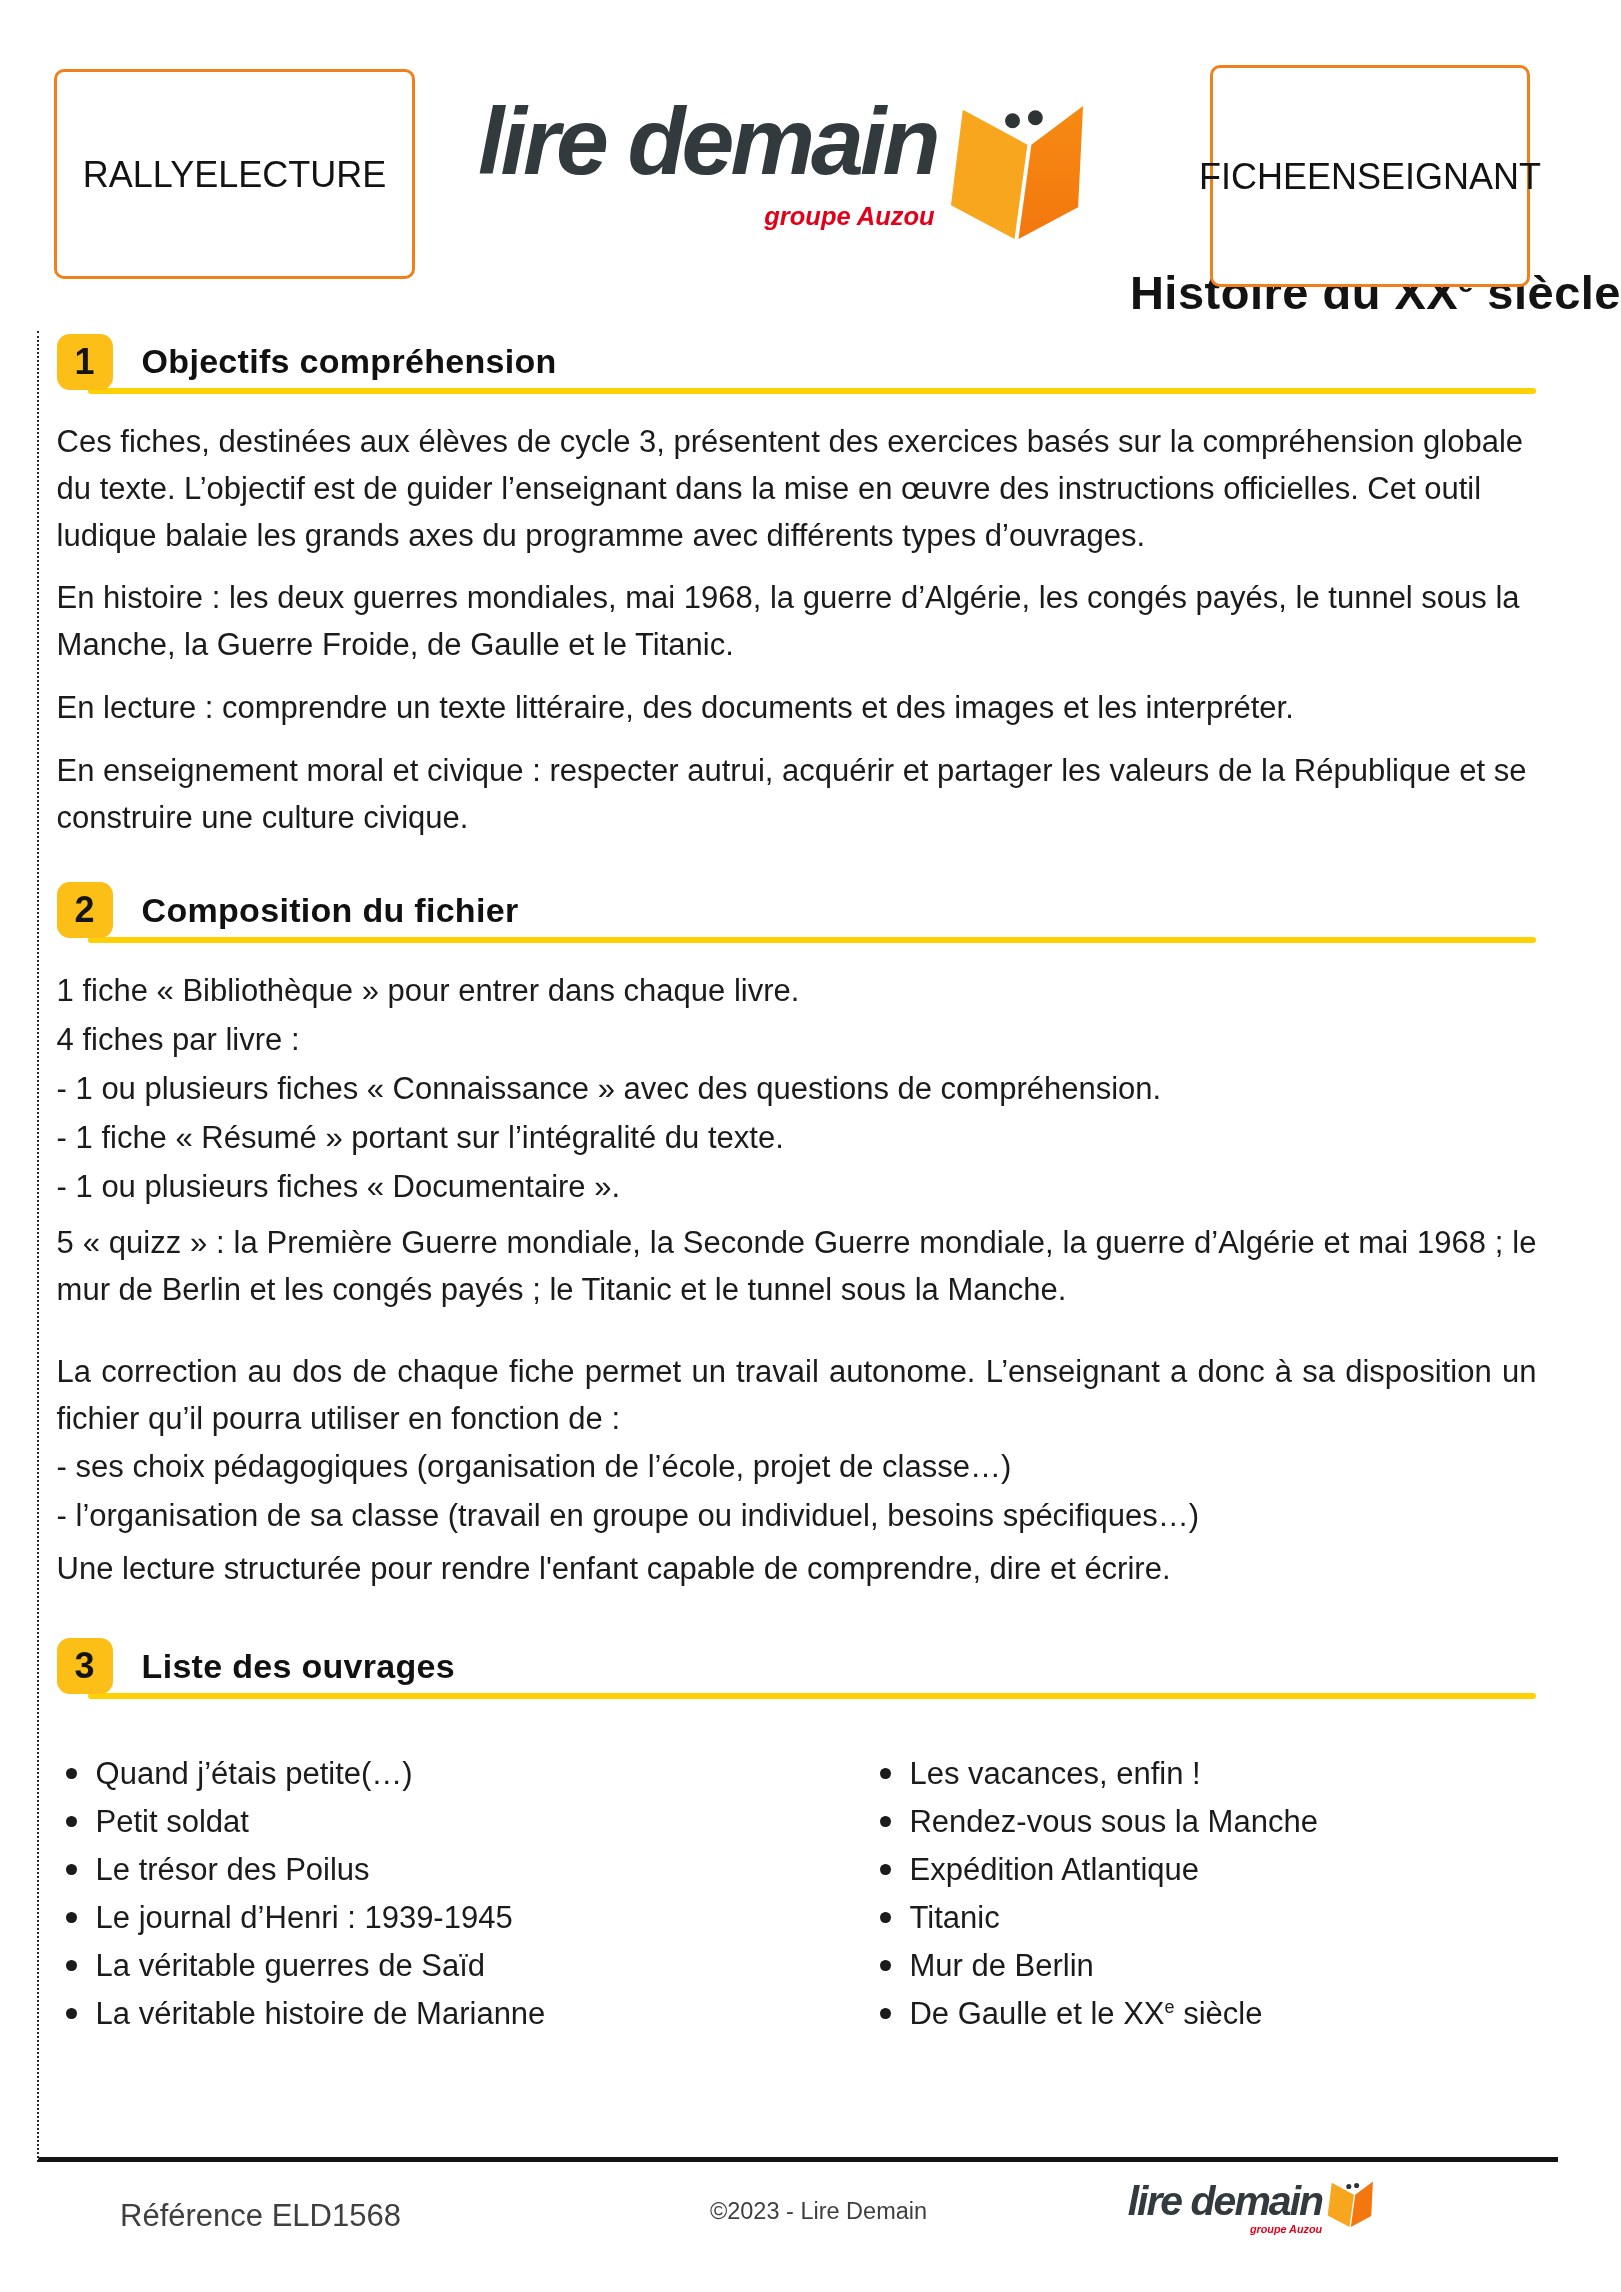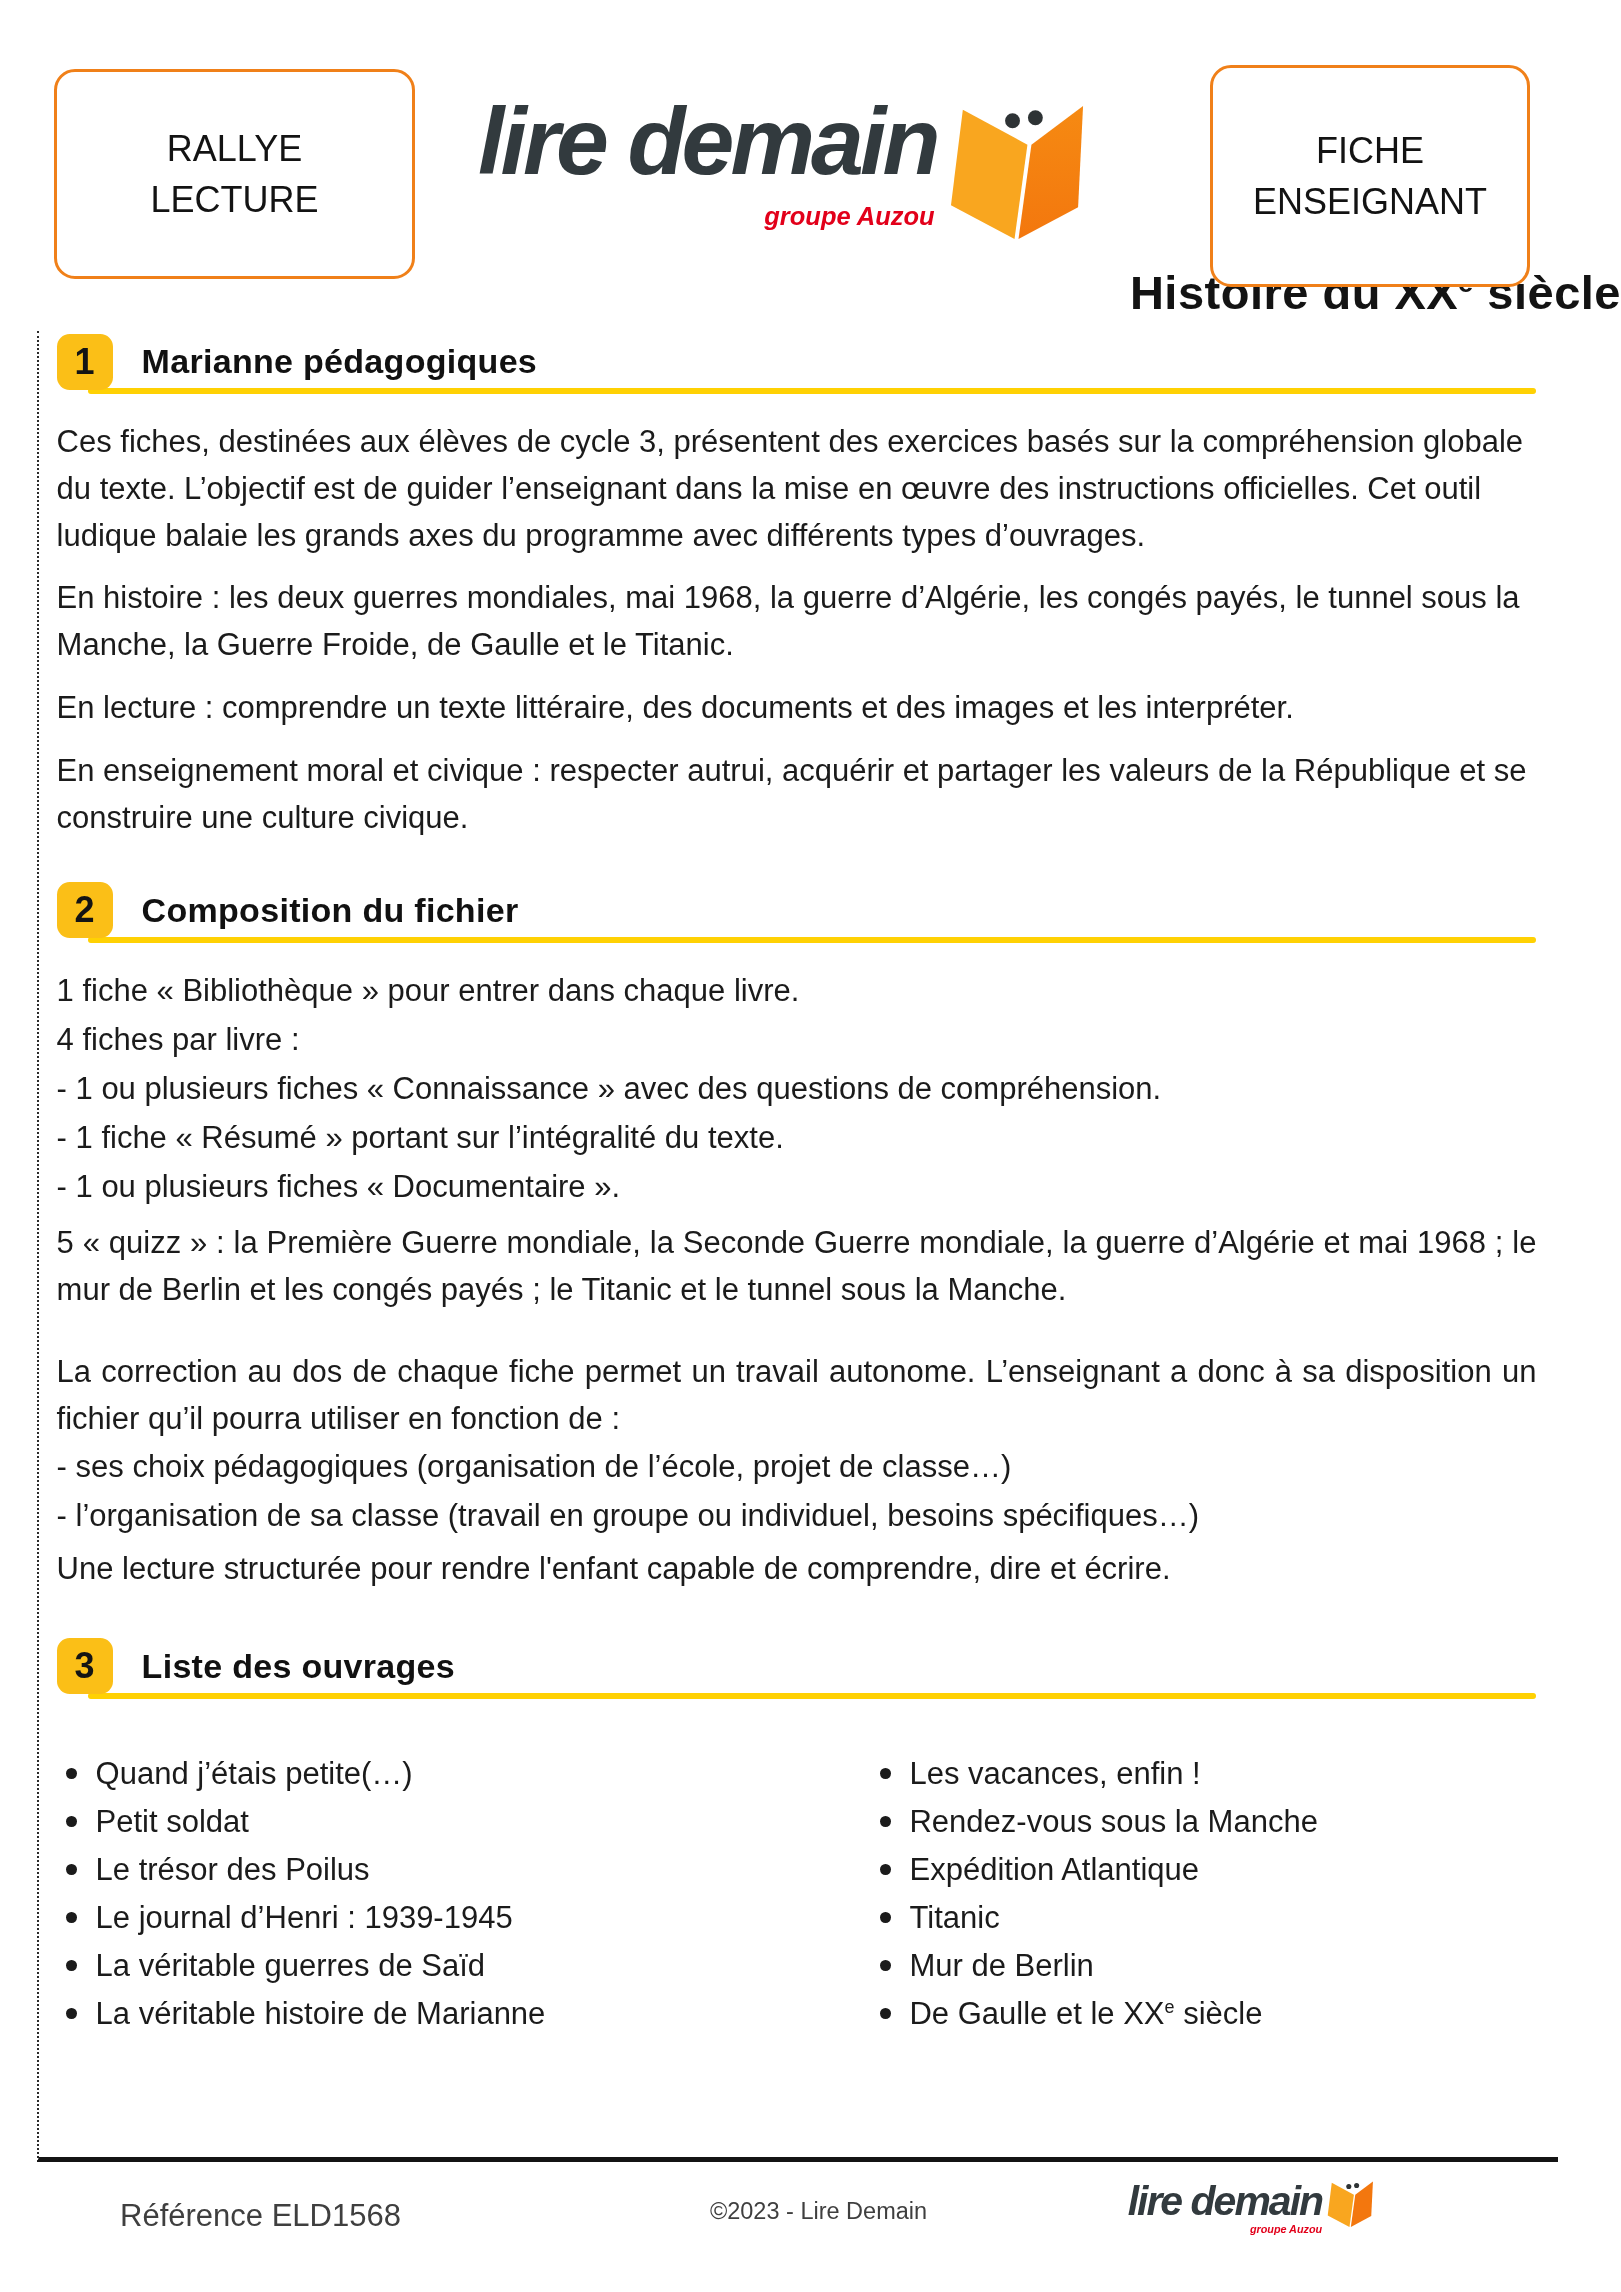--- a/index.html
+++ b/index.html
@@ -9,22 +9,22 @@
     background:#ffffff;
     font-family:"Liberation Sans", sans-serif;
     color:#1b1b1b;
     overflow:hidden;
     margin:0 auto;
   }
   
   .hdr-box{
     position:absolute;
     border:3.9px solid #f08019;
-    border-radius:21px;
-    display:flex;flex-direction:column;align-items:center;justify-content:center;
+    border-radius:10px;
+    display:flex;flex-direction:row;align-items:center;justify-content:center;
     text-align:center;
     font-size:36px;line-height:51px;color:#131313;
     background:#fff;
     z-index:2;
   }
   .hdr-box-left{left:54px;top:69px;width:355px;height:204px;}
   .hdr-box-right{left:1210px;top:65px;width:314px;height:216px;}
   .brand{position:absolute;left:478px;top:82px;display:flex;align-items:flex-start;z-index:1;}
   .brand-text-wrap{position:relative;}
   .brand-text{
@@ -126,21 +126,21 @@
     <span>ENSEIGNANT</span>
   </div>
 
   <div class="doc-title"><span>Histoire du XX</span><sup>e</sup><span> siècle</span></div>
 
   <div class="content">
 
     <div class="sec-head">
       <div class="sec-underline"></div>
       <div class="badge">1</div>
-      <div class="sec-title">Marianne pédagogiques</div>
+      <div class="sec-title">Objectifs compréhension</div>
     </div>
     <div class="block-s1">
       <p class="para">Ces fiches, destinées aux élèves de cycle 3, présentent des exercices basés sur la compréhension globale du texte. L’objectif est de guider l’enseignant dans la mise en œuvre des instructions officielles. Cet outil ludique balaie les grands axes du programme avec différents types d’ouvrages.</p>
       <p class="para">En histoire : les deux guerres mondiales, mai 1968, la guerre d’Algérie, les congés payés, le tunnel sous la Manche, la Guerre Froide, de Gaulle et le Titanic.</p>
       <p class="para">En lecture : comprendre un texte littéraire, des documents et des images et les interpréter.</p>
       <p class="para">En enseignement moral et civique : respecter autrui, acquérir et partager les valeurs de la République et se construire une culture civique.</p>
     </div>
 
     <div class="sec-head sh-2">
       <div class="sec-underline"></div>

